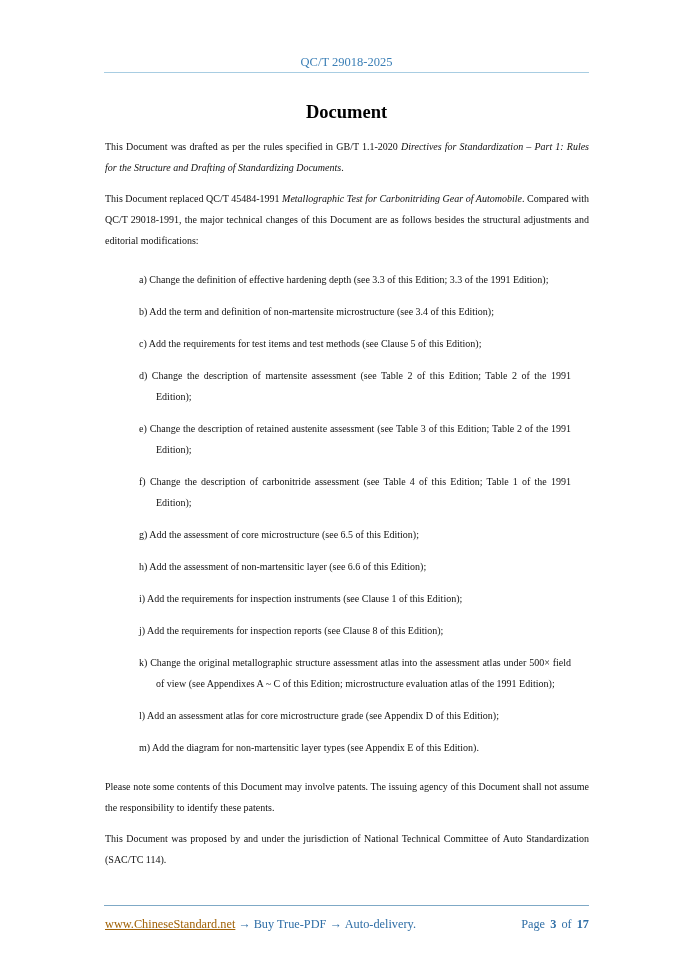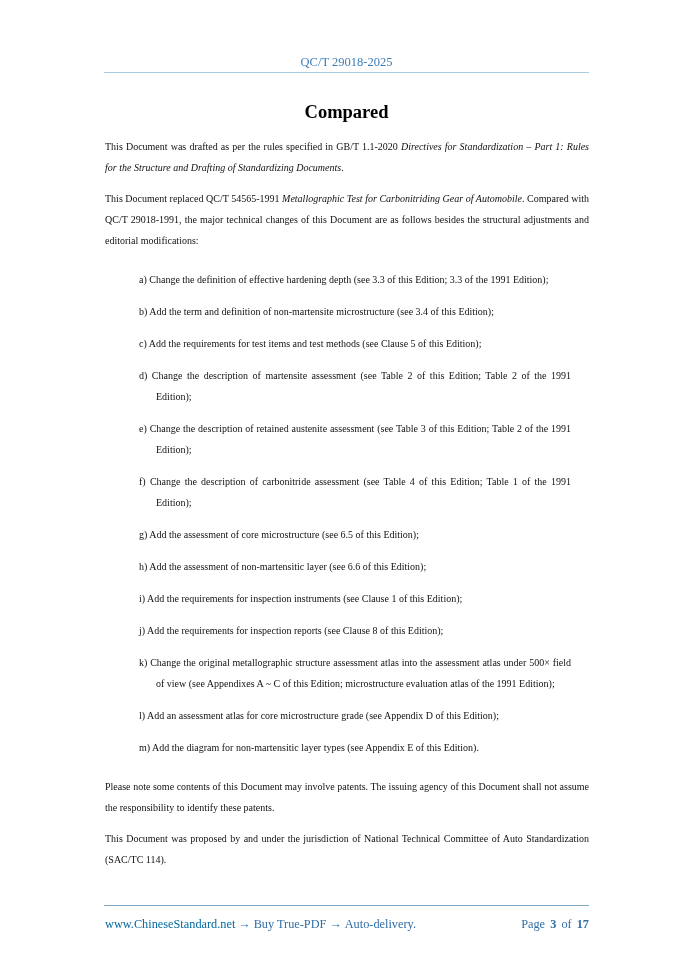--- a/index.html
+++ b/index.html
@@ -79,38 +79,39 @@
       position: absolute;
       left: 105px;
       top: 917px;
       width: 484px;
       font-size: 12.3px;
       color: #2f6ea6;
       display: flex;
       justify-content: space-between;
     }
     .footer a {
-      color: #0369a1;
+      color: #a16207;
+      text-decoration: underline;
     }
     .arrow { margin: 0 3px; }
     .page-num b { font-weight: bold; }
     .page-num span { margin: 12px 2px; }
   </style>
 </head>
 <body>
 
 <div class="page-header">QC/T 29018-2025</div>
 <div class="header-rule"></div>
 
-<div class="title">Compared</div>
+<div class="title">Document</div>
 
 <div class="body-text">
   <p class="para"><span>This Document was drafted as per the rules specified in GB/T 1.1-2020 </span><i>Directives for Standardization – Part 1: Rules for the Structure and Drafting of Standardizing Documents</i><span>.</span></p>
 
-  <p class="para"><span>This Document replaced QC/T 54565-1991 </span><i>Metallographic Test for Carbonitriding Gear of Automobile</i><span>. Compared with QC/T 29018-1991, the major technical changes of this Document are as follows besides the structural adjustments and editorial modifications:</span></p>
+  <p class="para"><span>This Document replaced QC/T 45484-1991 </span><i>Metallographic Test for Carbonitriding Gear of Automobile</i><span>. Compared with QC/T 29018-1991, the major technical changes of this Document are as follows besides the structural adjustments and editorial modifications:</span></p>
 
   <ul class="list">
     <li class="list-item"><span>a)</span> <span>Change the definition of effective hardening depth (see 3.3 of this Edition; 3.3 of the 1991 Edition);</span></li>
     <li class="list-item"><span>b)</span> <span>Add the term and definition of non-martensite microstructure (see 3.4 of this Edition);</span></li>
     <li class="list-item"><span>c)</span> <span>Add the requirements for test items and test methods (see Clause 5 of this Edition);</span></li>
     <li class="list-item"><span>d)</span> <span>Change the description of martensite assessment (see Table 2 of this Edition; Table 2 of the 1991 Edition);</span></li>
     <li class="list-item"><span>e)</span> <span>Change the description of retained austenite assessment (see Table 3 of this Edition; Table 2 of the 1991 Edition);</span></li>
     <li class="list-item"><span>f)</span> <span>Change the description of carbonitride assessment (see Table 4 of this Edition; Table 1 of the 1991 Edition);</span></li>
     <li class="list-item"><span>g)</span> <span>Add the assessment of core microstructure (see 6.5 of this Edition);</span></li>
     <li class="list-item"><span>h)</span> <span>Add the assessment of non-martensitic layer (see 6.6 of this Edition);</span></li>

